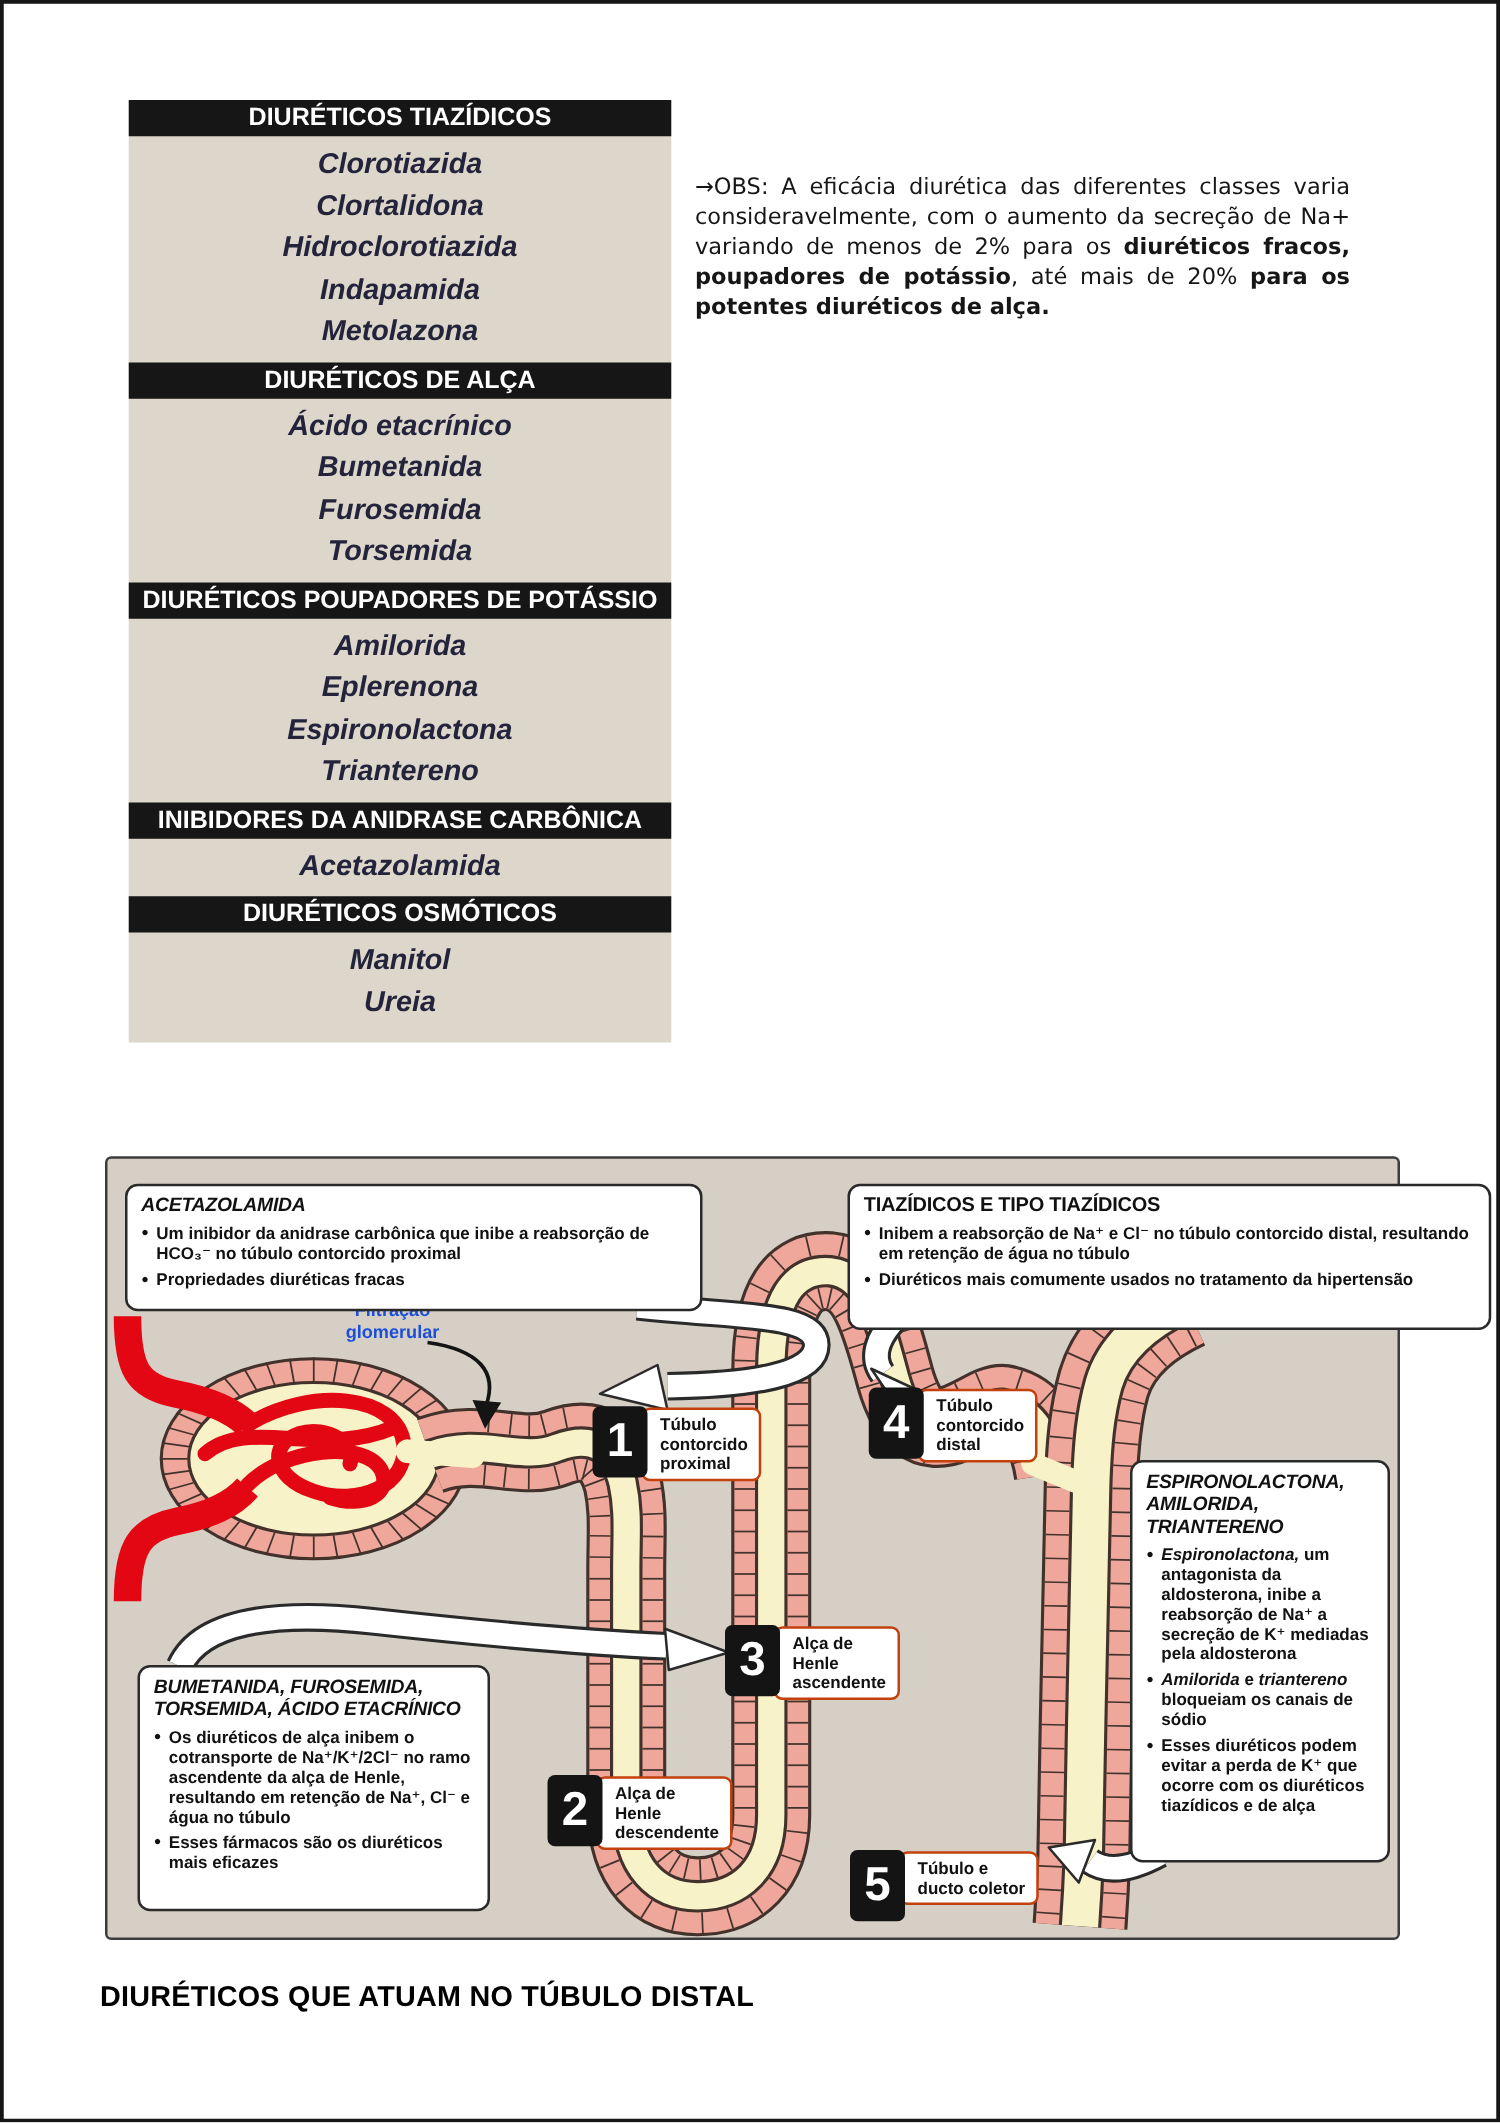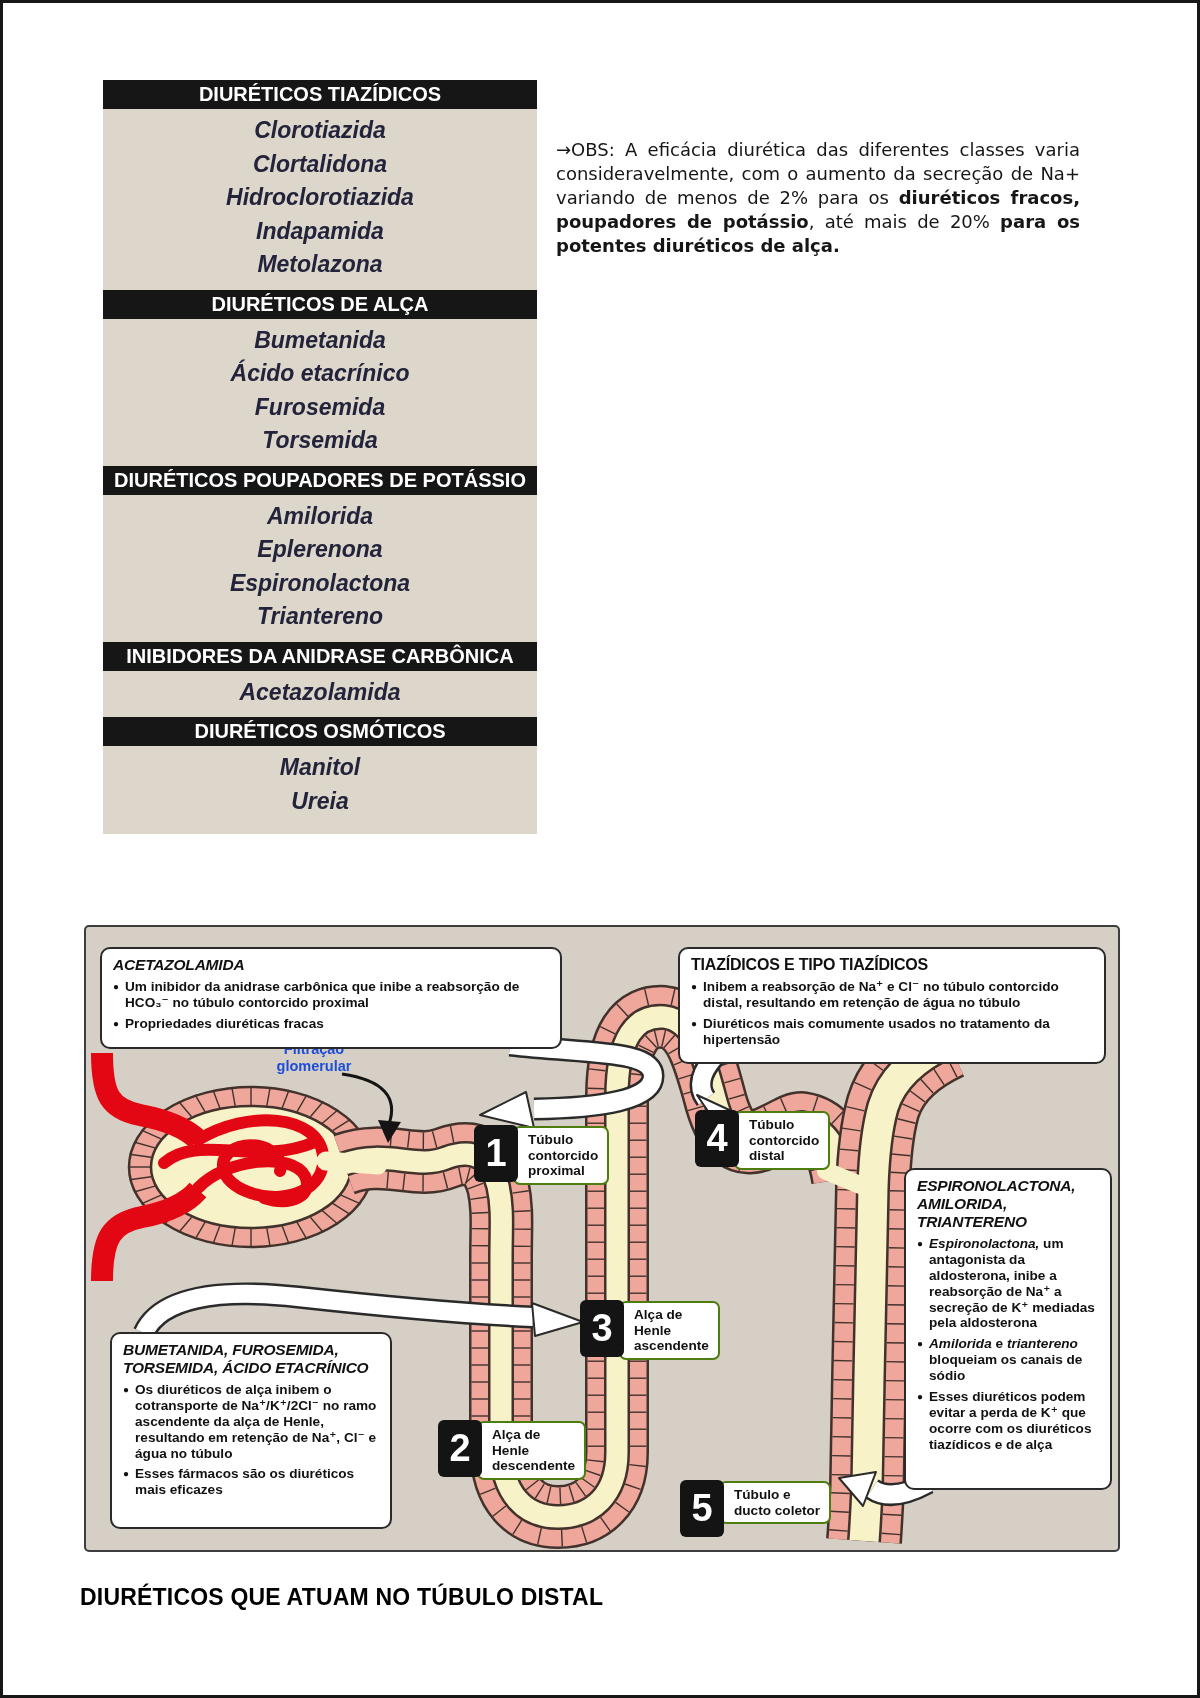--- a/index.html
+++ b/index.html
@@ -28,21 +28,21 @@
            border-radius:10px;padding:7px 11px;color:#111;box-sizing:border-box;z-index:3;}
   .c-title{font-weight:bold;font-size:15.5px;font-style:italic;margin-bottom:3px;letter-spacing:-0.2px;}
   .c-title.upright{font-style:normal;font-size:16px;}
   .b-row{display:flex;margin-top:5px;font-size:13.6px;font-weight:bold;line-height:1.17;}
   .b-dot{font-size:10px;margin:2px 6px 0 0;flex:none;}
   .it{font-style:italic;}
 
   .step{position:absolute;display:flex;align-items:flex-start;z-index:4;}
   .step-num{width:44px;height:57px;background:#141414;border-radius:6px;color:#fff;font-size:38px;font-weight:bold;
             display:flex;align-items:center;justify-content:center;z-index:2;flex:none;}
-  .step-txt{background:#fff;border:2px solid #4d7c0f;border-radius:7px;margin-left:-5px;margin-top:1px;
+  .step-txt{background:#fff;border:2px solid #c2410c;border-radius:7px;margin-left:-5px;margin-top:1px;
             padding:4px 9px 4px 13px;font-size:13.6px;font-weight:bold;line-height:15.5px;
             white-space:pre-line;color:#111;z-index:1;}
 
   .filt{position:absolute;left:148px;top:114px;width:160px;text-align:center;font-size:14.5px;font-weight:bold;
         line-height:17px;white-space:pre-line;color:#1d4ed8;z-index:3;}
 
   .footer-h{position:absolute;left:80px;top:1584px;font-size:23px;font-weight:bold;color:#000;letter-spacing:0.2px;}
 
   
   .o{stroke:var(--tube_outline,#42322b);fill:none;stroke-linejoin:round;}
@@ -64,22 +64,22 @@
       <div class="sec-header">DIURÉTICOS TIAZÍDICOS</div>
       <div class="names">
         <div class="drug">Clorotiazida</div>
         <div class="drug">Clortalidona</div>
         <div class="drug">Hidroclorotiazida</div>
         <div class="drug">Indapamida</div>
         <div class="drug">Metolazona</div>
       </div>
       <div class="sec-header">DIURÉTICOS DE ALÇA</div>
       <div class="names">
+        <div class="drug">Ácido etacrínico</div>
         <div class="drug">Bumetanida</div>
-        <div class="drug">Ácido etacrínico</div>
         <div class="drug">Furosemida</div>
         <div class="drug">Torsemida</div>
       </div>
       <div class="sec-header">DIURÉTICOS POUPADORES DE POTÁSSIO</div>
       <div class="names">
         <div class="drug">Amilorida</div>
         <div class="drug">Eplerenona</div>
         <div class="drug">Espironolactona</div>
         <div class="drug">Triantereno</div>
       </div>
@@ -428,21 +428,21 @@
           <div class="b-row">
             <span class="b-dot">●</span>
             <span><span>Um inibidor da anidrase carbônica que inibe a reabsorção de HCO₃⁻ no túbulo contorcido proximal</span></span>
           </div>
           <div class="b-row">
             <span class="b-dot">●</span>
             <span><span>Propriedades diuréticas fracas</span></span>
           </div>
         </div>
     </div>
-    <div class="callout" style="left:592px;top:20px;width:428px;height:117px;">
+    <div class="callout" style="left:592px;top:20px;width:515px;height:117px;">
       <div class="c-title upright">TIAZÍDICOS E TIPO TIAZÍDICOS</div>
       <div>
           <div class="b-row">
             <span class="b-dot">●</span>
             <span><span>Inibem a reabsorção de Na⁺ e Cl⁻ no túbulo contorcido distal, resultando em retenção de água no túbulo</span></span>
           </div>
           <div class="b-row">
             <span class="b-dot">●</span>
             <span><span>Diuréticos mais comumente usados no tratamento da hipertensão</span></span>
           </div>

